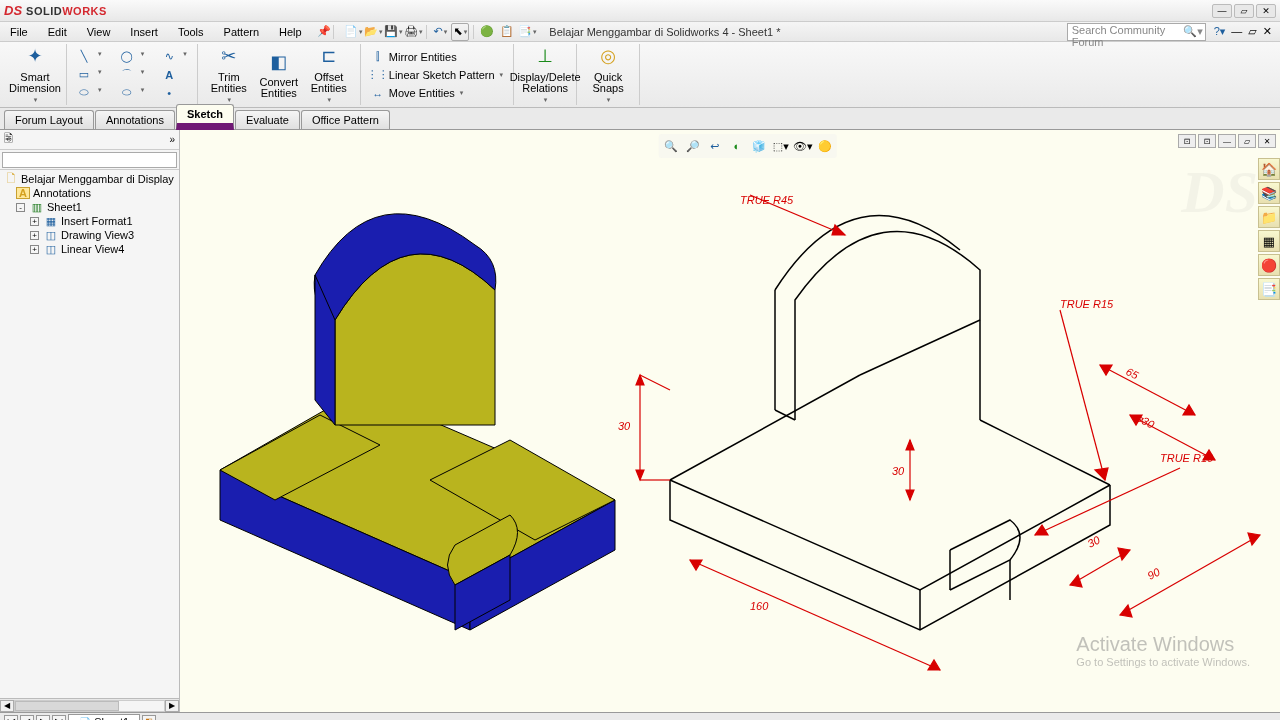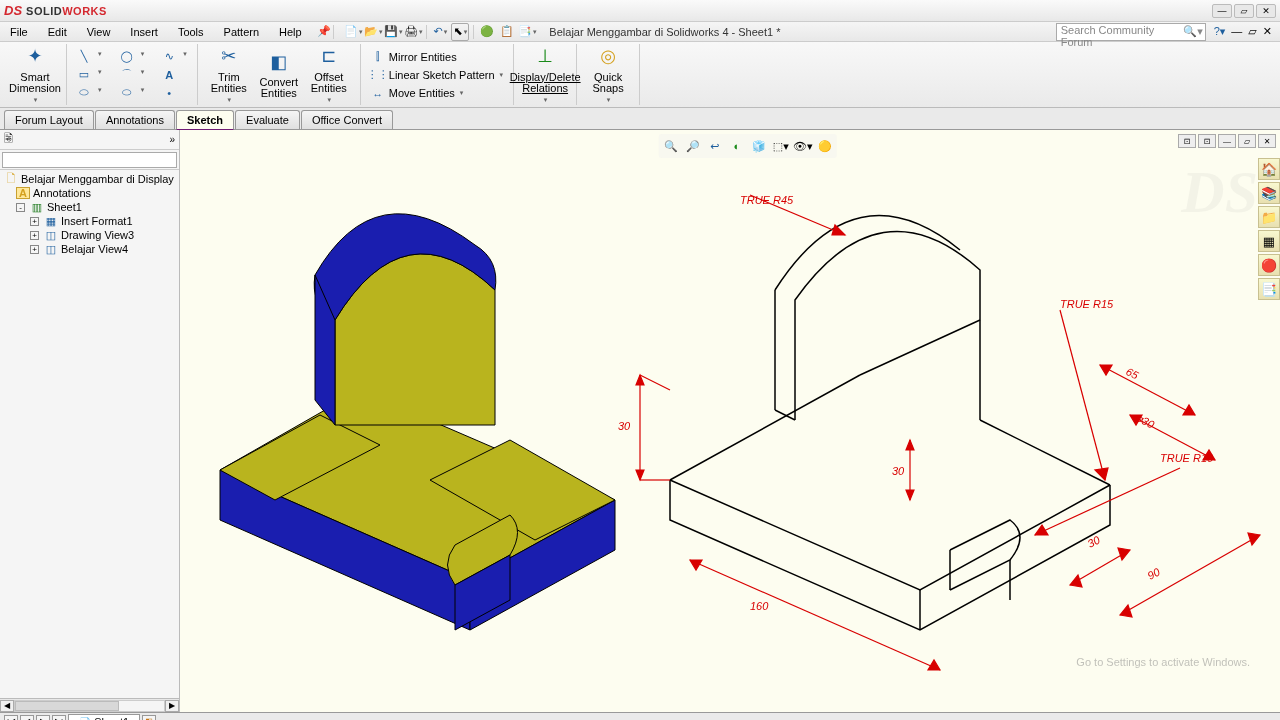--- a/index.html
+++ b/index.html
@@ -14,39 +14,39 @@
 .win-btns { margin-left:auto; display:flex; gap:2px;}
 .win-btn { width:20px; height:14px; background:#e8e8e8; border:1px solid #bbb; border-radius:2px; display:flex; align-items:center; justify-content:center; font-size:9px;}
 
 
 .menubar { height:20px; background:linear-gradient(#f5f5f5,#e8e8e8); display:flex; align-items:center; border-bottom:1px solid #ccc;}
 .menu-item { padding:2px 10px; cursor:pointer;}
 .menu-sep { width:1px; height:14px; background:#ccc; margin:0 2px;}
 .qat { display:flex; align-items:center; gap:2px; margin-left:8px;}
 .qat-btn { width:18px; height:18px; display:flex; align-items:center; justify-content:center; border-radius:2px;}
 .title-doc { margin-left:13px; color:#333;}
-.search-box { margin-left:auto; width:150px; height:18px; border:1px solid #aaa; background:#fff; padding:0 18px 0 4px; font-size:10px; color:#888; position:relative;}
+.search-box { margin-left:auto; width:139px; height:18px; border:1px solid #aaa; background:#fff; padding:0 18px 0 4px; font-size:10px; color:#888; position:relative;}
 .search-box .mag { position:absolute; right:2px; top:1px; font-size:11px; color:#888;}
 .help-btns { display:flex; gap:6px; margin:0 8px;}
 .dd { font-size:7px; color:#666; margin-left:1px;}
 
 
 .ribbon { height:66px; background:linear-gradient(#f8f8f8,#eaeaea); display:flex; border-bottom:1px solid #bbb; padding:2px 4px;}
 .rgroup { display:flex; align-items:center; border-right:1px solid #ccc; padding:0 6px;}
 .rbtn-big { display:flex; flex-direction:column; align-items:center; justify-content:center; width:50px; height:60px; text-align:center; font-size:10px; line-height:11px;}
 .rbtn-big .ico { width:24px; height:24px; margin-bottom:3px; display:flex; align-items:center; justify-content:center; font-size:18px;}
 .tool-row { display:flex; flex-direction:column; gap:4px; padding:2px;}
 .tool-row .tr { display:flex; gap:6px;}
 .mini-ico { width:14px; height:14px; display:flex; align-items:center; justify-content:center;}
 .label-row { display:flex; align-items:center; gap:4px; height:18px; padding:0 4px; font-size:10px;}
 
 
 .tabsbar { height:22px; background:#eaeaea; display:flex; align-items:flex-end; border-bottom:1px solid #999; padding-left:4px;}
 .tab { padding:3px 10px; border:1px solid #999; border-bottom:none; background:linear-gradient(#f5f5f5,#e0e0e0); margin-right:1px; font-size:11px; border-radius:3px 3px 0 0;}
-.tab.active { background:#fdfdf0; border-bottom:1px solid #701a75; position:relative; top:1px; font-weight:bold;}
+.tab.active { background:#fdfdf0; border-bottom:7px solid #701a75; position:relative; top:1px; font-weight:bold;}
 
 
 .content { display:flex; height:582px;}
 .sidebar { width:180px; background:#f5f5f5; border-right:1px solid #bbb; display:flex; flex-direction:column;}
 .sb-top { height:20px; border-bottom:1px solid #ccc; display:flex; align-items:center; padding:0 4px; gap:4px;}
 .sb-filter { height:20px; border-bottom:1px solid #ccc; padding:2px;}
 .sb-filter input { width:100%; height:16px; border:1px solid #aaa; padding:0 2px; font-size:10px;}
 .tree { flex:1; padding:2px; font-size:11px; overflow:auto;}
 .tree-item { display:flex; align-items:center; gap:3px; padding:1px 0 1px 2px;}
 .tree-item.lvl1 { padding-left:14px;}
@@ -181,41 +181,41 @@
       </div>
     <div class="label-row">
         <span class="mini-ico" style="color:#1e5f9e;">↔</span>
         <span>Move Entities</span>
         <span class="dd">▾</span>
       </div>
   </div>
   <div class="rgroup">
     <div class="rbtn-big">
         <div class="ico" style="color:#1a8a1a;">⊥</div>
-        <span style="white-space:pre-line;text-decoration:underline;">Display/Delete
+        <span style="white-space:pre-line;">Display/Delete
 Relations</span>
         <span class="dd">▾</span>
       </div>
   </div>
   <div class="rgroup">
     <div class="rbtn-big">
         <div class="ico" style="color:#d4a01e;">◎</div>
         <span style="white-space:pre-line;">Quick
 Snaps</span>
         <span class="dd">▾</span>
       </div>
   </div>
 </div>
 
 <div class="tabsbar">
   <div class="tab">Forum Layout</div>
   <div class="tab">Annotations</div>
   <div class="tab active">Sketch</div>
   <div class="tab">Evaluate</div>
-  <div class="tab">Office Convert</div>
+  <div class="tab">Office Pattern</div>
 </div>
 
 <div class="content">
   <div class="sidebar">
     <div class="sb-top">
       <span>🗟</span>
       <span style="margin-left:auto;font-size:10px;">»</span>
     </div>
     <div class="sb-filter"><input type="text" style=""></div>
     <div class="tree">
@@ -238,21 +238,21 @@
           <span>Insert Format1</span>
         </div>
       <div class="tree-item lvl2">
           <span class="exp">+</span>
           <span class="tree-ico" style="color:#1e5f9e;">◫</span>
           <span>Drawing View3</span>
         </div>
       <div class="tree-item lvl2">
           <span class="exp">+</span>
           <span class="tree-ico" style="color:#1e5f9e;">◫</span>
-          <span>Belajar View4</span>
+          <span>Linear View4</span>
         </div>
     </div>
     <div class="sb-scroll">
       <div class="sbtn">◀</div>
         <div class="track">
           <div class="thumb"></div>
         </div>
         <div class="sbtn">▶</div>
     </div>
   </div>
@@ -380,20 +380,21 @@
         <text x="570" y="480">160</text>
         <text x="945" y="244" transform="rotate(28 945 244)">65</text>
         <text x="955" y="290" transform="rotate(28 955 290)">⌀30</text>
         <text x="980" y="332">TRUE R10</text>
         <text x="910" y="418" transform="rotate(-28 910 418)">30</text>
         <text x="970" y="450" transform="rotate(-28 970 450)">90</text>
       </g>
     </svg>
 
     <div class="watermark">
+      <div class="wl1">Activate Windows</div>
       <div>Go to Settings to activate Windows.</div>
     </div>
   </div>
 </div>
 
 <div class="sheet-tabs-row">
   <div class="nav-btn">|◀</div>
   <div class="nav-btn">◀</div>
   <div class="nav-btn">▶</div>
   <div class="nav-btn">▶|</div>

